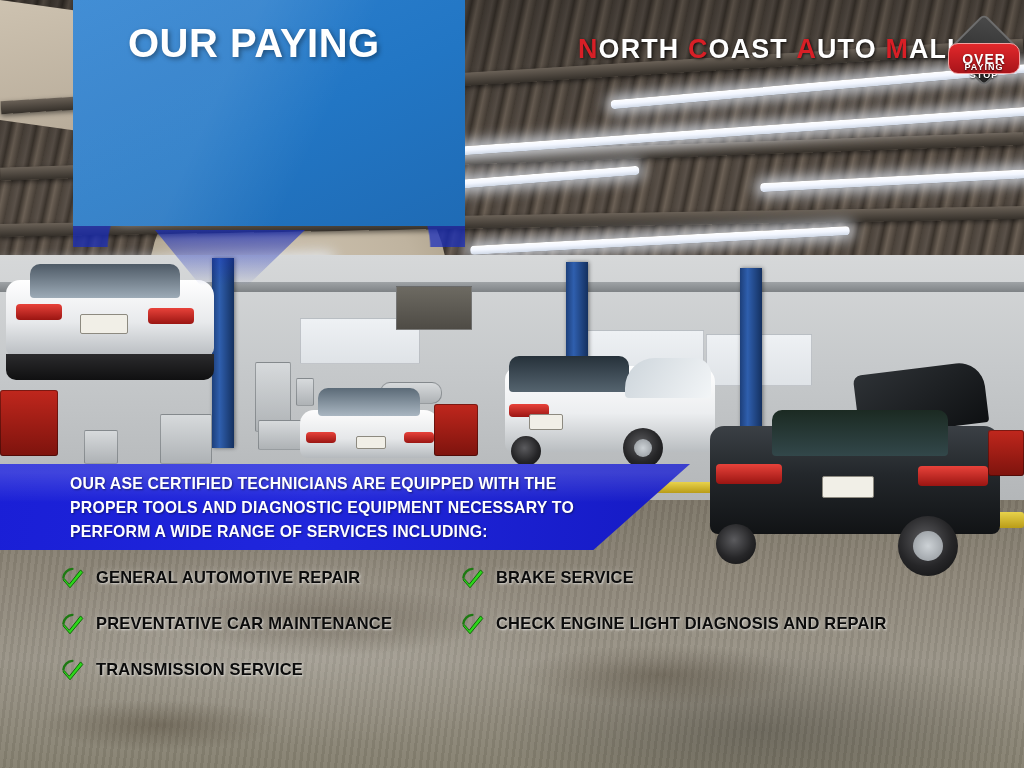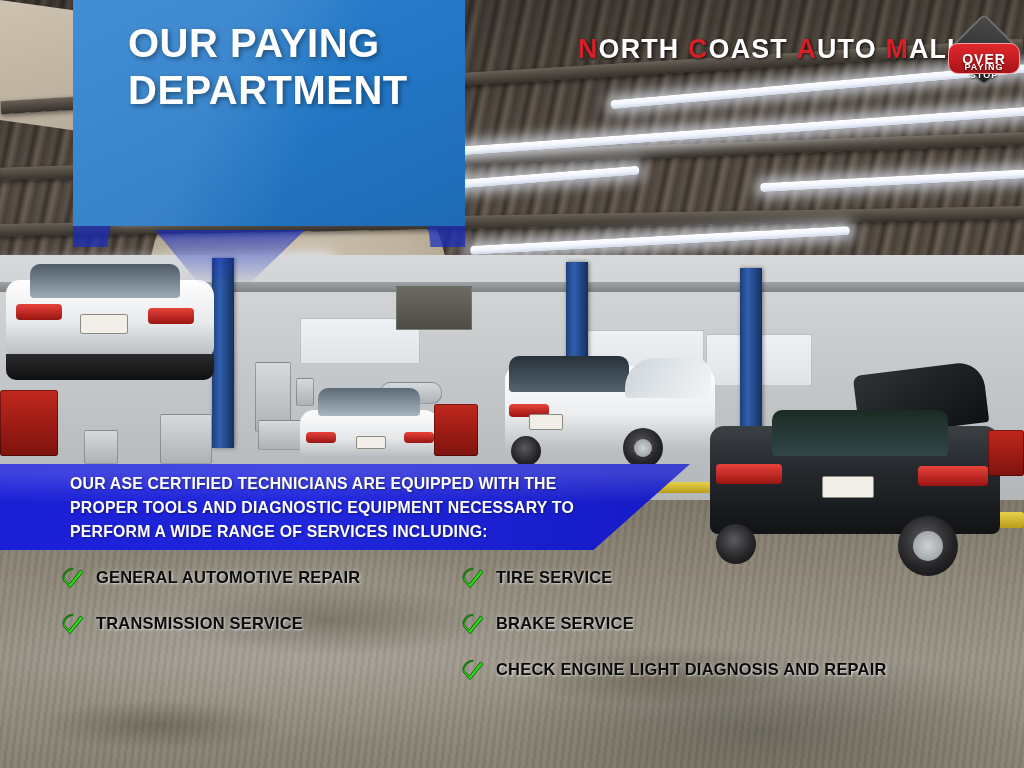--- a/index.html
+++ b/index.html
@@ -316,21 +316,20 @@
     <div class="box-grey" style="left:84px;  top:430px; width:34px; height:34px;"></div>
   </div>
 
   <div class="arch-wedge"></div>
   <div class="arch-wedge2"></div>
 
   <div class="hero-panel"></div>
   <div class="hero-flare"></div>
   <div class="hero-title">
     <div>OUR PAYING</div>
-    <div>DEPARTMENT</div>
   </div>
 
   <div class="logo-wrap">
     <div class="logo-text">
       <span><span class="cap">N</span><span class="rest">ORTH</span></span><span class="rest">&nbsp;</span><span><span class="cap">C</span><span class="rest">OAST</span></span><span class="rest">&nbsp;</span><span><span class="cap">A</span><span class="rest">UTO</span></span><span class="rest">&nbsp;</span><span><span class="cap">M</span><span class="rest">ALL</span></span>
     </div>
   </div>
 
   <div class="logo-badge">
     <div class="badge-diamond"></div>
@@ -357,41 +356,41 @@
         </span>
         <span class="svc-label">GENERAL AUTOMOTIVE REPAIR</span>
       </div>
       <div class="svc-item">
         <span class="check">
           <svg viewBox="0 0 24 24">
               <path d="M3.4 11.5a9.6 9.6 0 0 1 9-8.6" fill="none" stroke="#1d7a12" stroke-width="2.4" stroke-linecap="round"></path>
               <path d="M4.2 12.6l5.1 5.6L20.6 3.9l2.2 2.6-12.8 15.3-7-8.0z" fill="#2cd81a" stroke="#116b08" stroke-width="1"></path>
             </svg>
         </span>
+        <span class="svc-label">PREVENTATIVE CAR MAINTENANCE</span>
+      </div>
+      <div class="svc-item">
+        <span class="check">
+          <svg viewBox="0 0 24 24">
+              <path d="M3.4 11.5a9.6 9.6 0 0 1 9-8.6" fill="none" stroke="#1d7a12" stroke-width="2.4" stroke-linecap="round"></path>
+              <path d="M4.2 12.6l5.1 5.6L20.6 3.9l2.2 2.6-12.8 15.3-7-8.0z" fill="#2cd81a" stroke="#116b08" stroke-width="1"></path>
+            </svg>
+        </span>
         <span class="svc-label">TRANSMISSION SERVICE</span>
       </div>
     </div>
 
     <div class="svc-col right">
       <div class="svc-item">
         <span class="check">
           <svg viewBox="0 0 24 24">
               <path d="M3.4 11.5a9.6 9.6 0 0 1 9-8.6" fill="none" stroke="#1d7a12" stroke-width="2.4" stroke-linecap="round"></path>
               <path d="M4.2 12.6l5.1 5.6L20.6 3.9l2.2 2.6-12.8 15.3-7-8.0z" fill="#2cd81a" stroke="#116b08" stroke-width="1"></path>
             </svg>
         </span>
-        <span class="svc-label">TIRE SERVICE</span>
-      </div>
-      <div class="svc-item">
-        <span class="check">
-          <svg viewBox="0 0 24 24">
-              <path d="M3.4 11.5a9.6 9.6 0 0 1 9-8.6" fill="none" stroke="#1d7a12" stroke-width="2.4" stroke-linecap="round"></path>
-              <path d="M4.2 12.6l5.1 5.6L20.6 3.9l2.2 2.6-12.8 15.3-7-8.0z" fill="#2cd81a" stroke="#116b08" stroke-width="1"></path>
-            </svg>
-        </span>
         <span class="svc-label">BRAKE SERVICE</span>
       </div>
       <div class="svc-item">
         <span class="check">
           <svg viewBox="0 0 24 24">
               <path d="M3.4 11.5a9.6 9.6 0 0 1 9-8.6" fill="none" stroke="#1d7a12" stroke-width="2.4" stroke-linecap="round"></path>
               <path d="M4.2 12.6l5.1 5.6L20.6 3.9l2.2 2.6-12.8 15.3-7-8.0z" fill="#2cd81a" stroke="#116b08" stroke-width="1"></path>
             </svg>
         </span>
         <span class="svc-label">CHECK ENGINE LIGHT DIAGNOSIS AND REPAIR</span>

